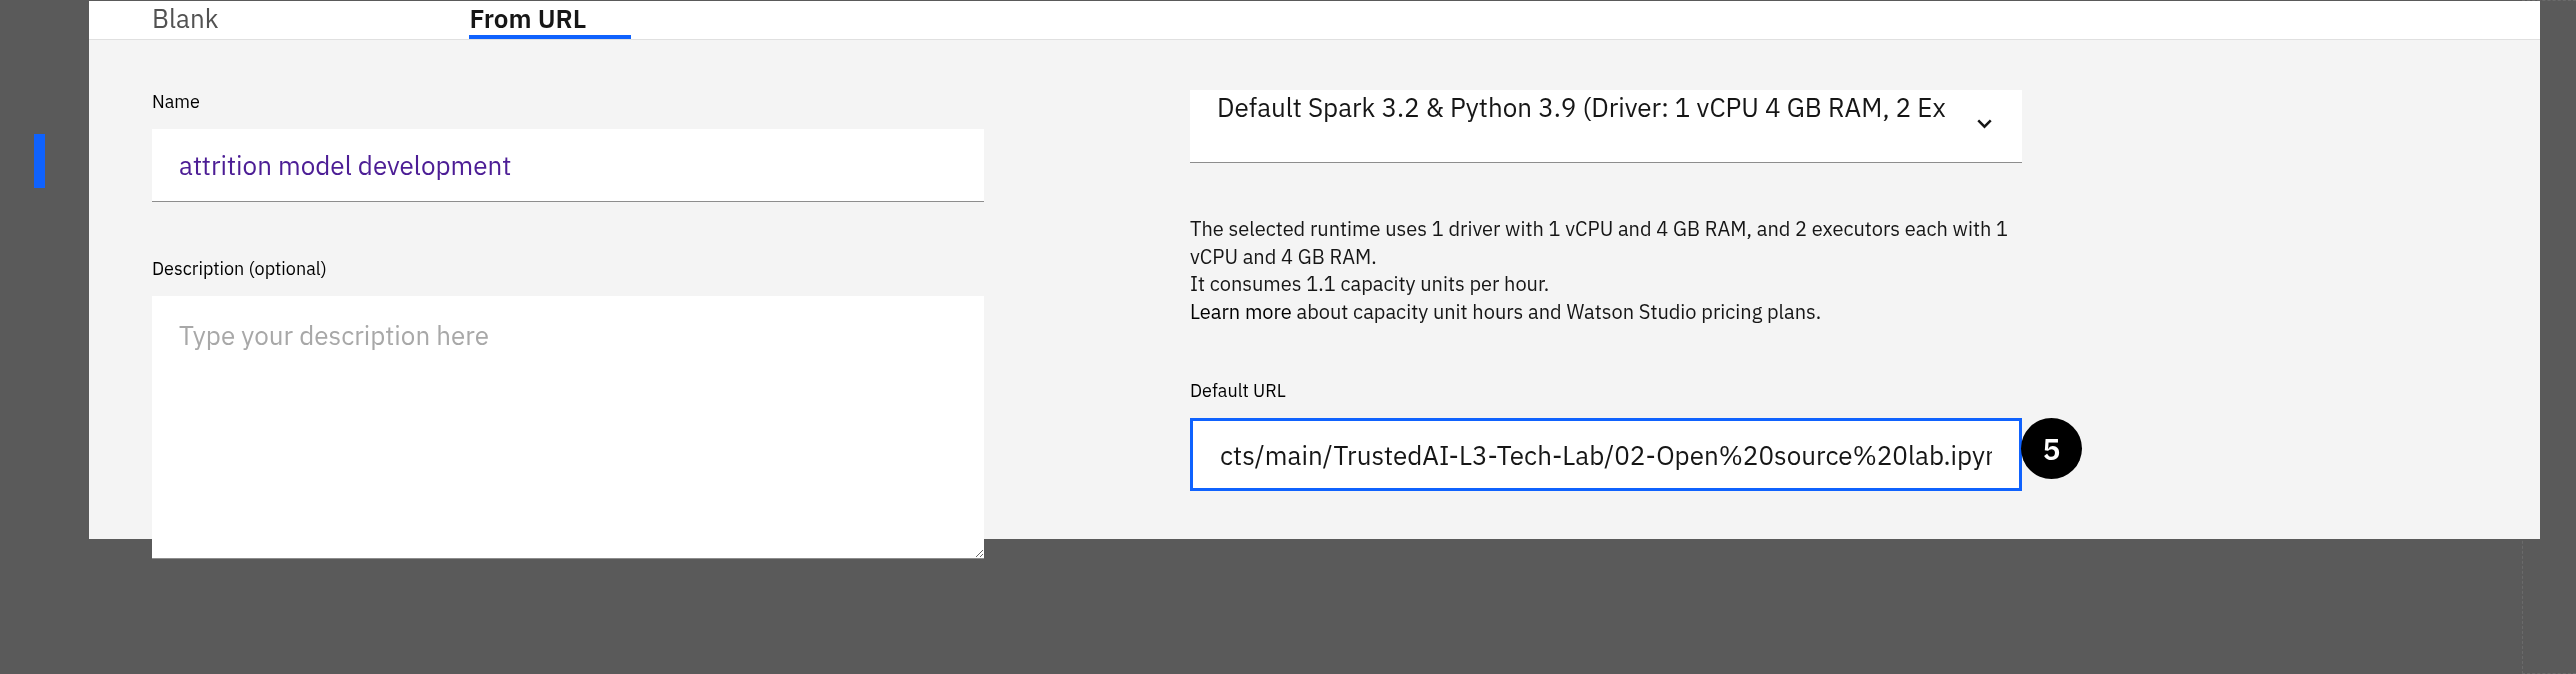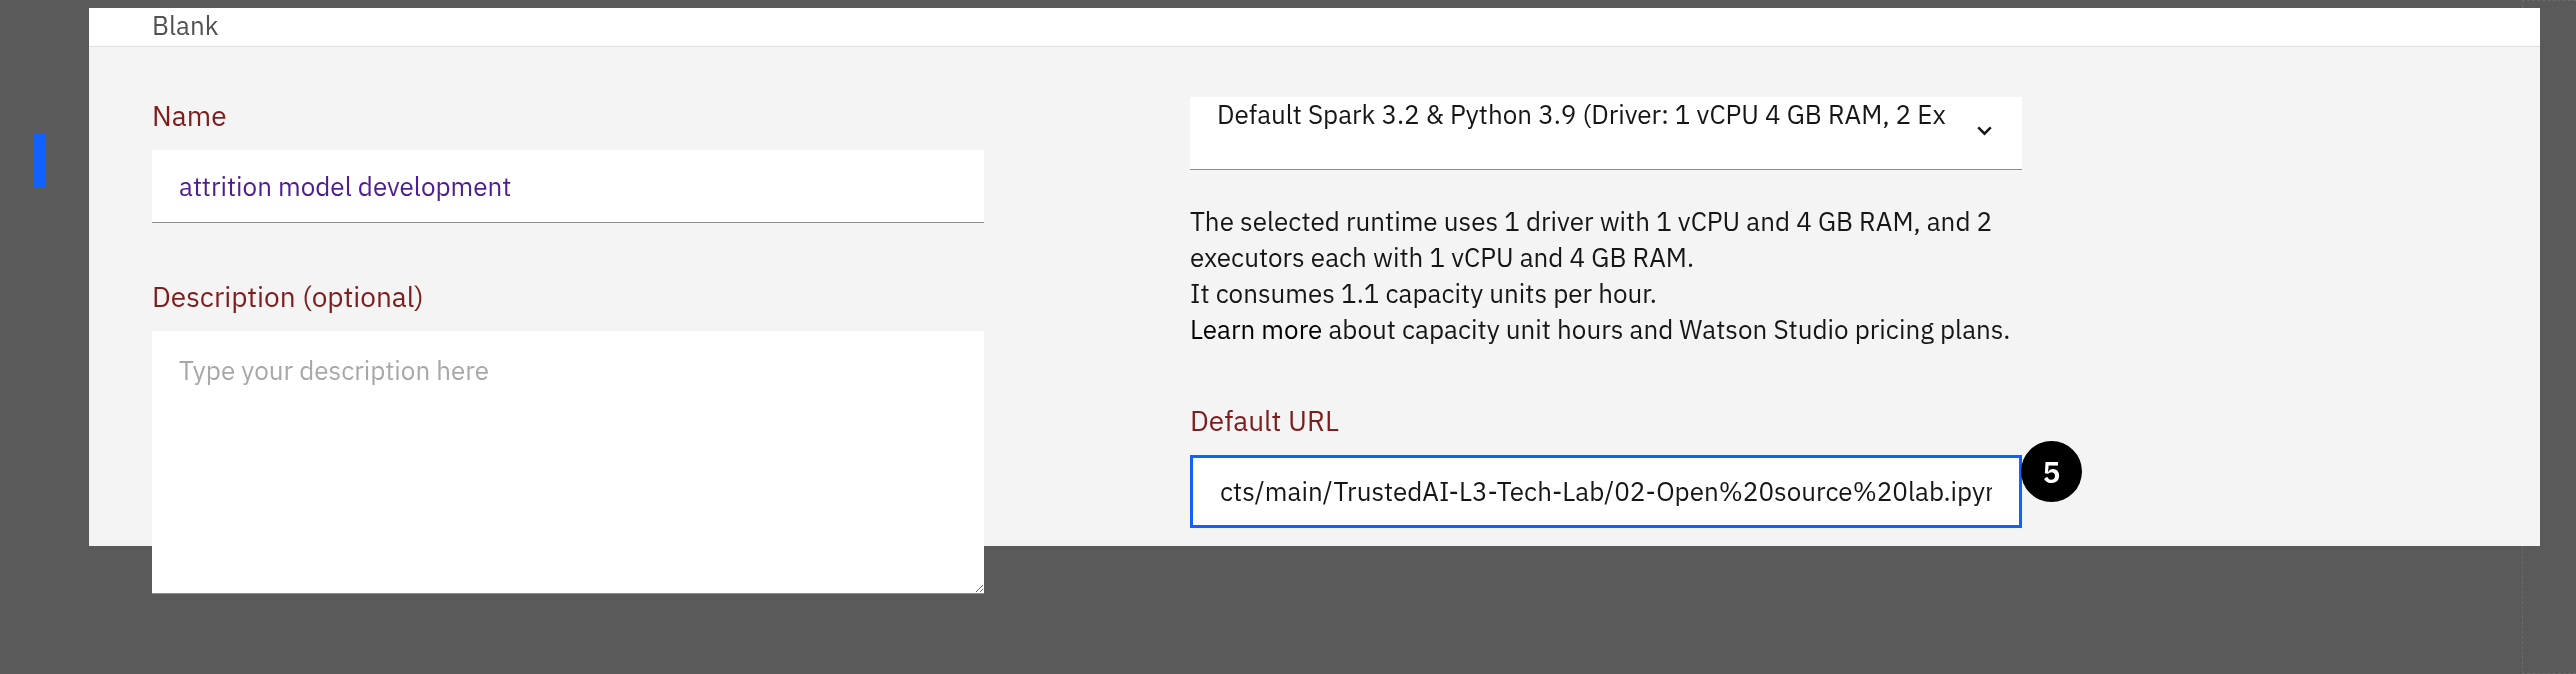--- a/index.html
+++ b/index.html
@@ -25,21 +25,21 @@
     left: 34px;
     top: 134px;
     width: 10.7px;
     height: 54px;
     background: #0f62fe;
   }
 
   .modal {
     position: absolute;
     left: 89px;
-    top: 8px;
+    top: 1px;
     width: 2451px;
     height: 538px;
     background: #f4f4f4;
     display: flex;
     flex-direction: column;
   }
 
   .tabs {
     display: flex;
     height: 93px;
@@ -74,22 +74,22 @@
   }
 
   .col {
     flex: 0 0 832px;
     max-width: 832px;
     display: flex;
     flex-direction: column;
   }
 
   .field-label {
-    font-size: 28px;
-    color: #7f1d1d;
+    font-size: 18px;
+    color: #000000;
     margin-bottom: 16px;
   }
 
   .text-input {
     width: 100%;
     height: 73px;
     background: #ffffff;
     border: none;
     border-bottom: 1.8px solid #8d8d8d;
     padding: 0 27px;
@@ -136,22 +136,22 @@
     top: 50%;
     transform: translateY(-50%);
   }
   .select-value {
     white-space: nowrap;
     overflow: hidden;
     text-overflow: clip;
   }
 
   .runtime-desc {
-    margin-top: 34px;
-    font-size: 26px;
+    margin-top: 52px;
+    font-size: 20px;
     color: #161616;
     line-height: 1.38;
   }
   .runtime-desc .link {
     color: #000000;
     cursor: pointer;
   }
 
   .url-group { margin-top: 54px; position: relative; }
   .url-input {
@@ -187,20 +187,23 @@
 
 <div class="backdrop-dash"></div>
 <div class="left-hint"></div>
 
 <div class="modal">
 
   <div class="tabs">
     <div class="tab">
       <span>Blank</span>
     </div>
+    <div class="tab active">
+      <span>From URL</span>
+    </div>
   </div>
 
   <div class="body">
 
     <div class="col">
 
       <div class="field-label">Name</div>
       <input class="text-input" type="text" value="attrition model development" style="">
 
       <div class="gap-lg"></div>

